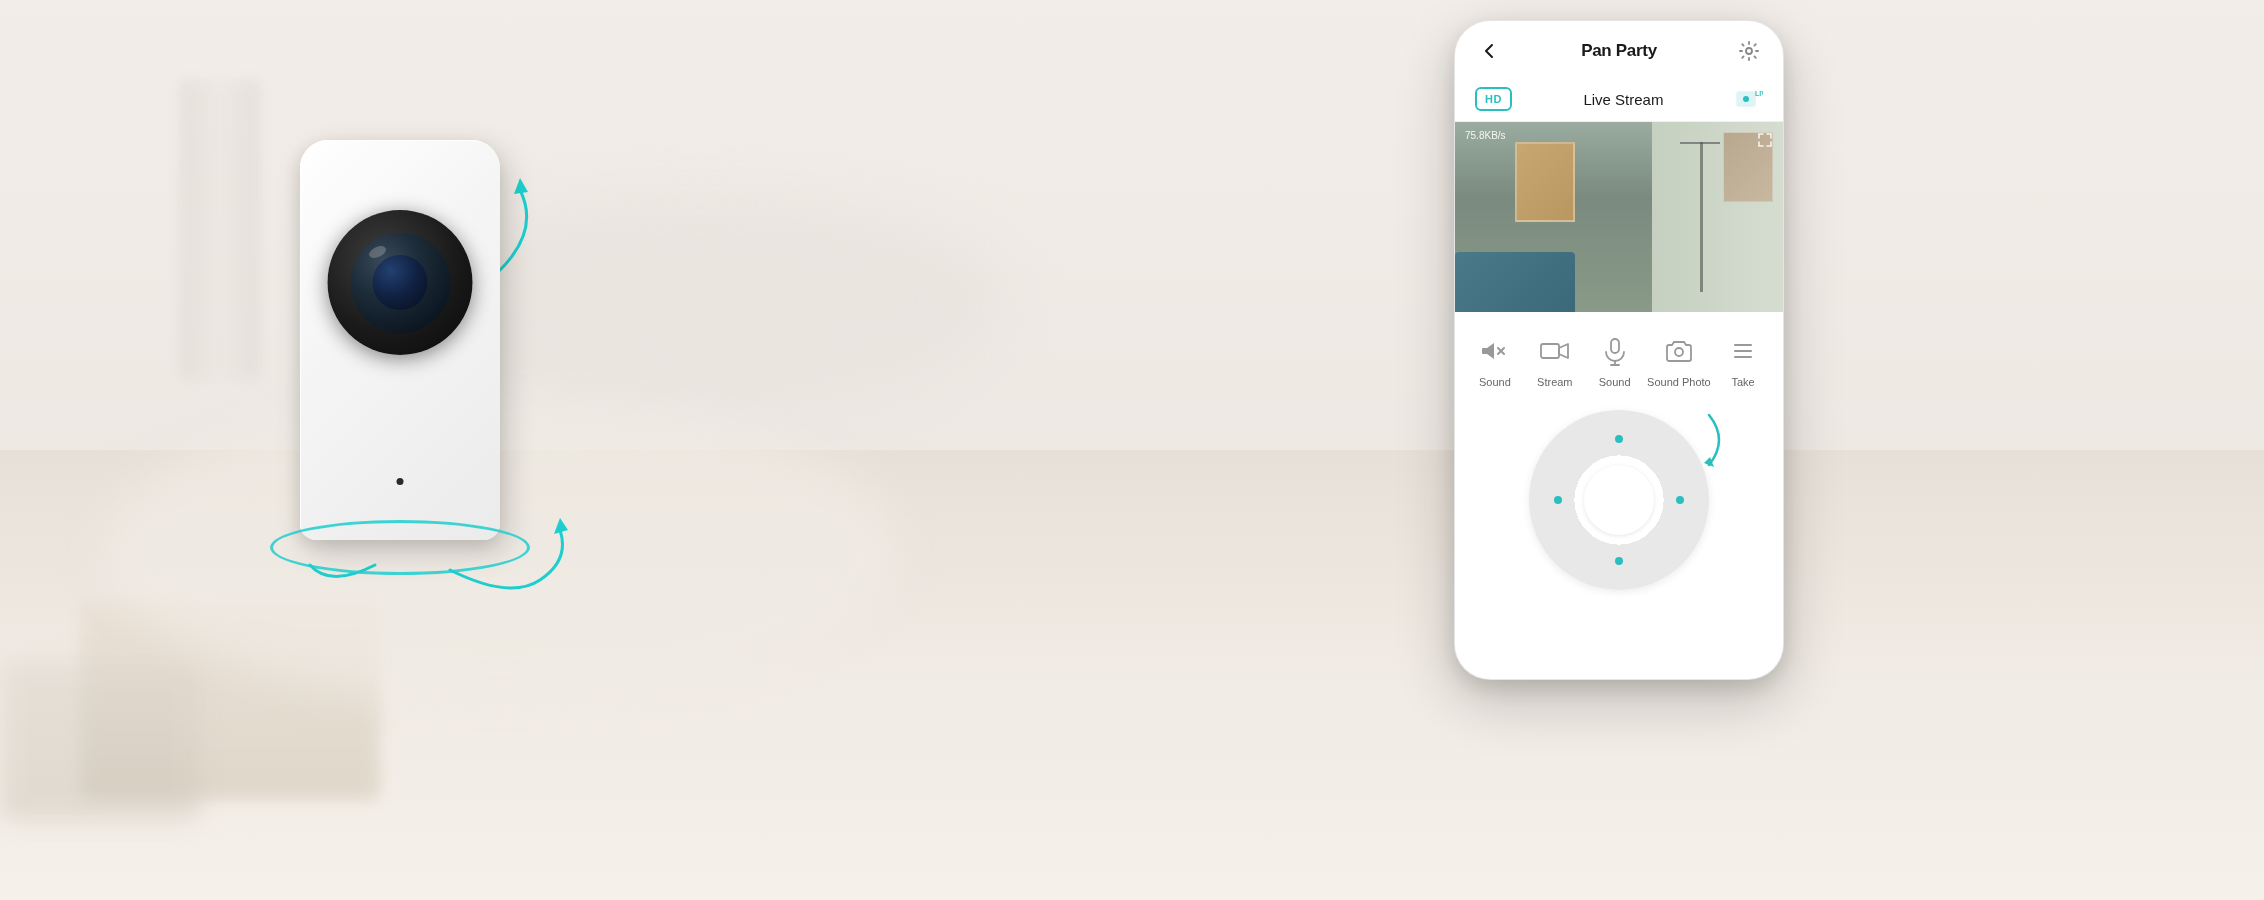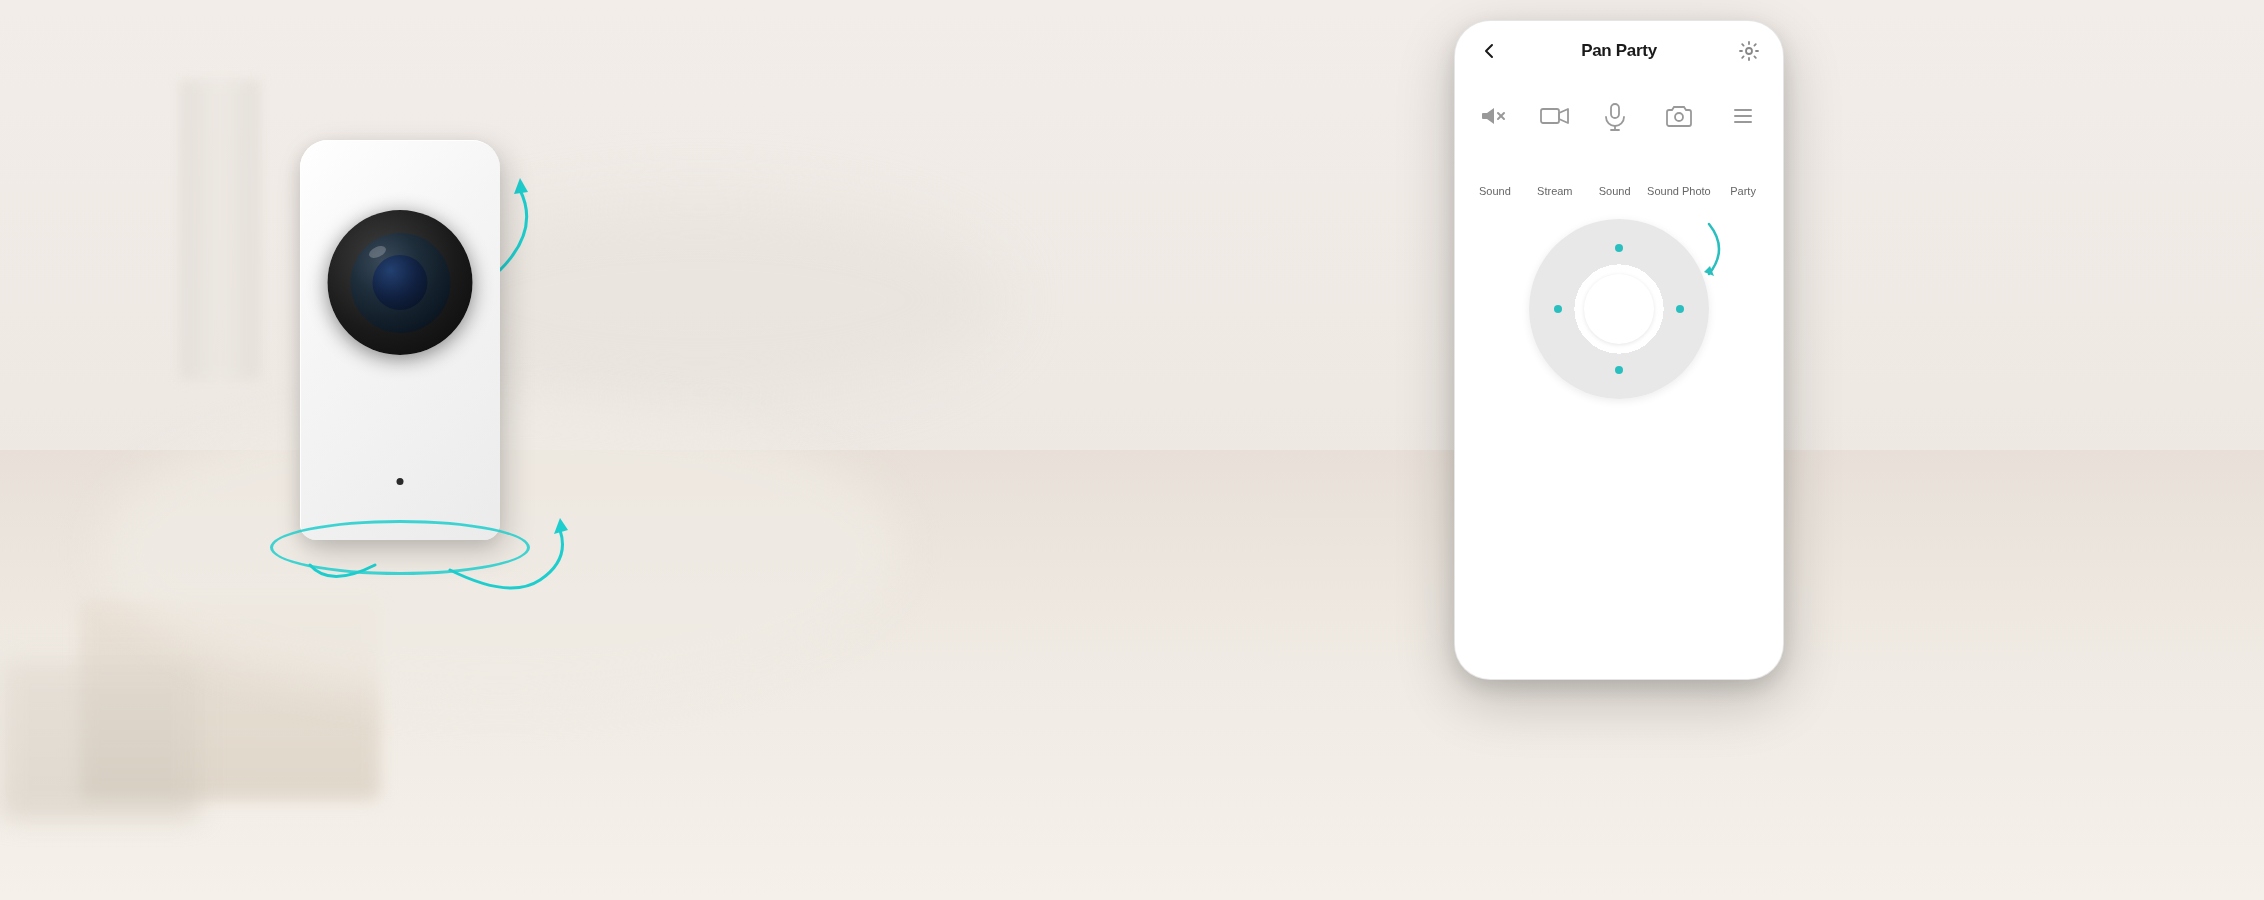--- a/index.html
+++ b/index.html
@@ -296,21 +296,20 @@
       align-items: center;
       justify-content: center;
       color: #888;
     }
 
     .ctrl-label {
       font-size: 11px;
       color: #666;
       text-align: center;
       font-weight: 400;
-      margin-top: 44px;
     }
 
     
     .pan-control {
       position: relative;
       width: 180px;
       height: 180px;
       margin: 10px auto 16px;
     }
 
@@ -561,21 +560,46 @@
       </div>
       <span class="header-title">Pan Party</span>
       <div class="settings-btn">
         <svg width="22" height="22" viewBox="0 0 22 22" fill="none">
           <circle cx="11" cy="11" r="3" stroke="#888" stroke-width="1.8"></circle>
           <path d="M11 2v2M11 18v2M2 11h2M18 11h2M4.2 4.2l1.4 1.4M16.4 16.4l1.4 1.4M4.2 17.8l1.4-1.4M16.4 5.6l1.4-1.4" stroke="#888" stroke-width="1.8" stroke-linecap="round"></path>
         </svg>
       </div>
     </div>
 
-
+    <div class="tab-bar">
+      <div class="hd-badge">HD</div>
+      <span class="tab-label">Live Stream</span>
+      <div class="live-icon">
+        <svg width="28" height="22" viewBox="0 0 28 22" fill="none">
+          <rect x="2" y="4" width="18" height="14" rx="2" fill="#2abfbf" opacity="0.15" stroke="#2abfbf" stroke-width="1.5"></rect>
+          <circle cx="11" cy="11" r="3" fill="#2abfbf"></circle>
+          <text x="20" y="8" font-size="7" fill="#2abfbf" font-weight="700">LIVE</text>
+        </svg>
+      </div>
+    </div>
+
+    <div class="video-feed">
+      <div class="video-scene"></div>
+      <div class="video-wall"></div>
+      <div class="video-couch"></div>
+      <div class="video-frame"></div>
+      <div class="video-stand"></div>
+      <div class="video-artwork"></div>
+      <span class="speed-indicator">75.8KB/s</span>
+      <div class="fullscreen-btn">
+        <svg width="16" height="16" viewBox="0 0 16 16" fill="none">
+          <path d="M10 2h4v4M6 14H2v-4M14 10v4h-4M2 6V2h4" stroke="rgba(255,255,255,0.85)" stroke-width="1.6" stroke-linecap="round"></path>
+        </svg>
+      </div>
+    </div>
 
     <div class="controls-area">
       <div class="control-buttons">
 
         <div class="ctrl-btn">
           <div class="ctrl-icon">
             <svg width="32" height="32" viewBox="0 0 32 32" fill="none">
               <path d="M8 13H4a1 1 0 00-1 1v4a1 1 0 001 1h4l7 5V8L8 13z" fill="#999"></path>
               <line x1="19" y1="13" x2="25" y2="19" stroke="#999" stroke-width="2" stroke-linecap="round"></line>
               <line x1="25" y1="13" x2="19" y2="19" stroke="#999" stroke-width="2" stroke-linecap="round"></line>
@@ -617,21 +641,21 @@
         </div>
 
         <div class="ctrl-btn">
           <div class="ctrl-icon">
             <svg width="32" height="32" viewBox="0 0 32 32" fill="none">
               <line x1="8" y1="10" x2="24" y2="10" stroke="#999" stroke-width="2" stroke-linecap="round"></line>
               <line x1="8" y1="16" x2="24" y2="16" stroke="#999" stroke-width="2" stroke-linecap="round"></line>
               <line x1="8" y1="22" x2="24" y2="22" stroke="#999" stroke-width="2" stroke-linecap="round"></line>
             </svg>
           </div>
-          <span class="ctrl-label">Party</span>
+          <span class="ctrl-label">Take</span>
         </div>
 
       </div>
 
       <div class="pan-control">
         <div class="pan-ring-outer"></div>
         <div class="pan-center"></div>
         <div class="pan-dot top"></div>
         <div class="pan-dot right"></div>
         <div class="pan-dot bottom"></div>

